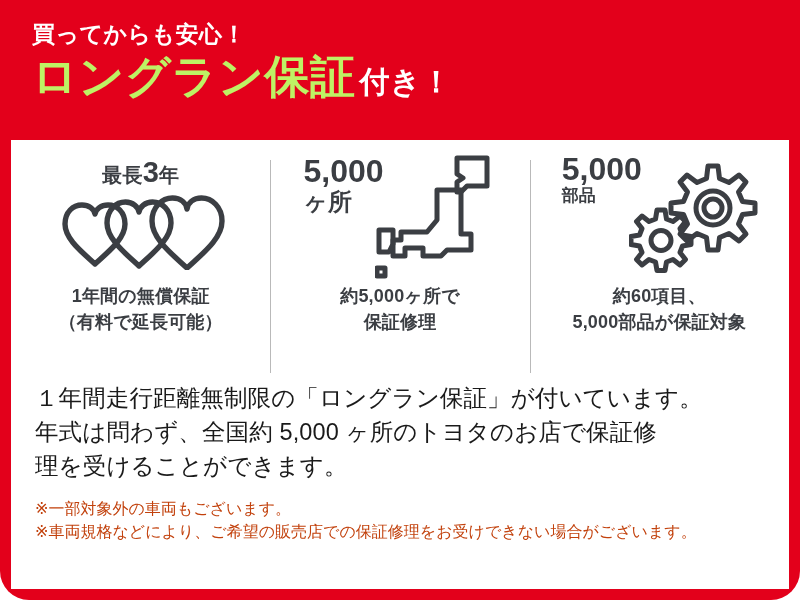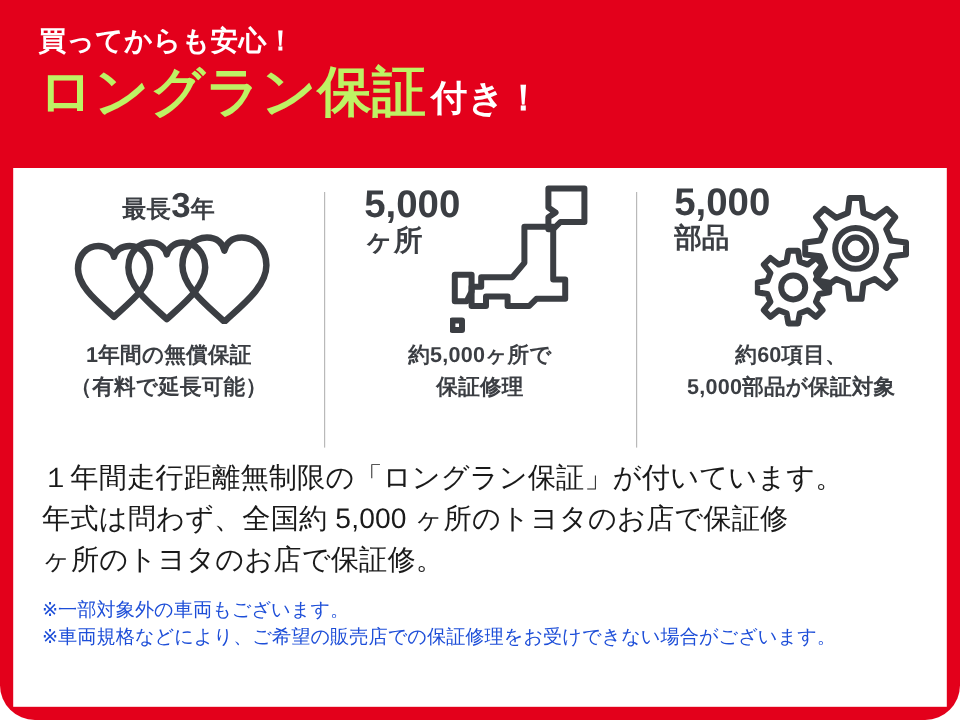--- a/index.html
+++ b/index.html
@@ -92,21 +92,21 @@
     position: absolute;
     left: 0;
     top: 8px;
     bottom: 2px;
     width: 1px;
     background: #b9b9b9;
   }
   .feature-graphic {
     height: 130px;
     display: flex;
-    align-items: center;
+    align-items: flex-start;
     justify-content: center;
     position: relative;
     width: 100%;
   }
   .feature-caption {
     text-align: center;
     color: #3b3e43;
     font-size: 18px;
     font-weight: bold;
     line-height: 1.42;
@@ -192,21 +192,21 @@
     color: #3b3e43;
     font-weight: bold;
     text-align: left;
   }
   .f3-label .num {
     font-size: 32px;
     line-height: 0.95;
     display: block;
   }
   .f3-label .unit {
-    font-size: 23px;
+    font-size: 17px;
     line-height: 1.15;
     display: block;
     margin-top: 2px;
   }
   .f3-gears {
     position: absolute;
     right: 6px;
     top: 10px;
   }
   
@@ -220,21 +220,21 @@
     font-weight: normal;
   }
   .lead .lead-line {
     display: block;
     white-space: nowrap;
   }
   
   .notes {
     margin-top: 14px;
     padding: 0 20px 0 24px;
-    color: #1d4ed8;
+    color: #c2410c;
     font-size: 16px;
     line-height: 1.45;
   }
   .notes .note-line {
     display: block;
     white-space: nowrap;
   }
   svg { display: block; }
 </style>
 </head>
@@ -334,21 +334,21 @@
           <span class="cap-line">約60項目、</span>
           <span class="cap-line">5,000部品が保証対象</span>
         </div>
       </div>
 
     </div>
 
     <div class="lead">
       <span class="lead-line">１年間走行距離無制限の「ロングラン保証」が付いています。</span>
       <span class="lead-line">年式は問わず、全国約 5,000 ヶ所のトヨタのお店で保証修</span>
-      <span class="lead-line">ヶ所のトヨタのお店で保証修。</span>
+      <span class="lead-line">理を受けることができます。</span>
     </div>
 
     <div class="notes">
       <span class="note-line">※一部対象外の車両もございます。</span>
       <span class="note-line">※車両規格などにより、ご希望の販売店での保証修理をお受けできない場合がございます。</span>
     </div>
 
   </div>
 </div>
 

